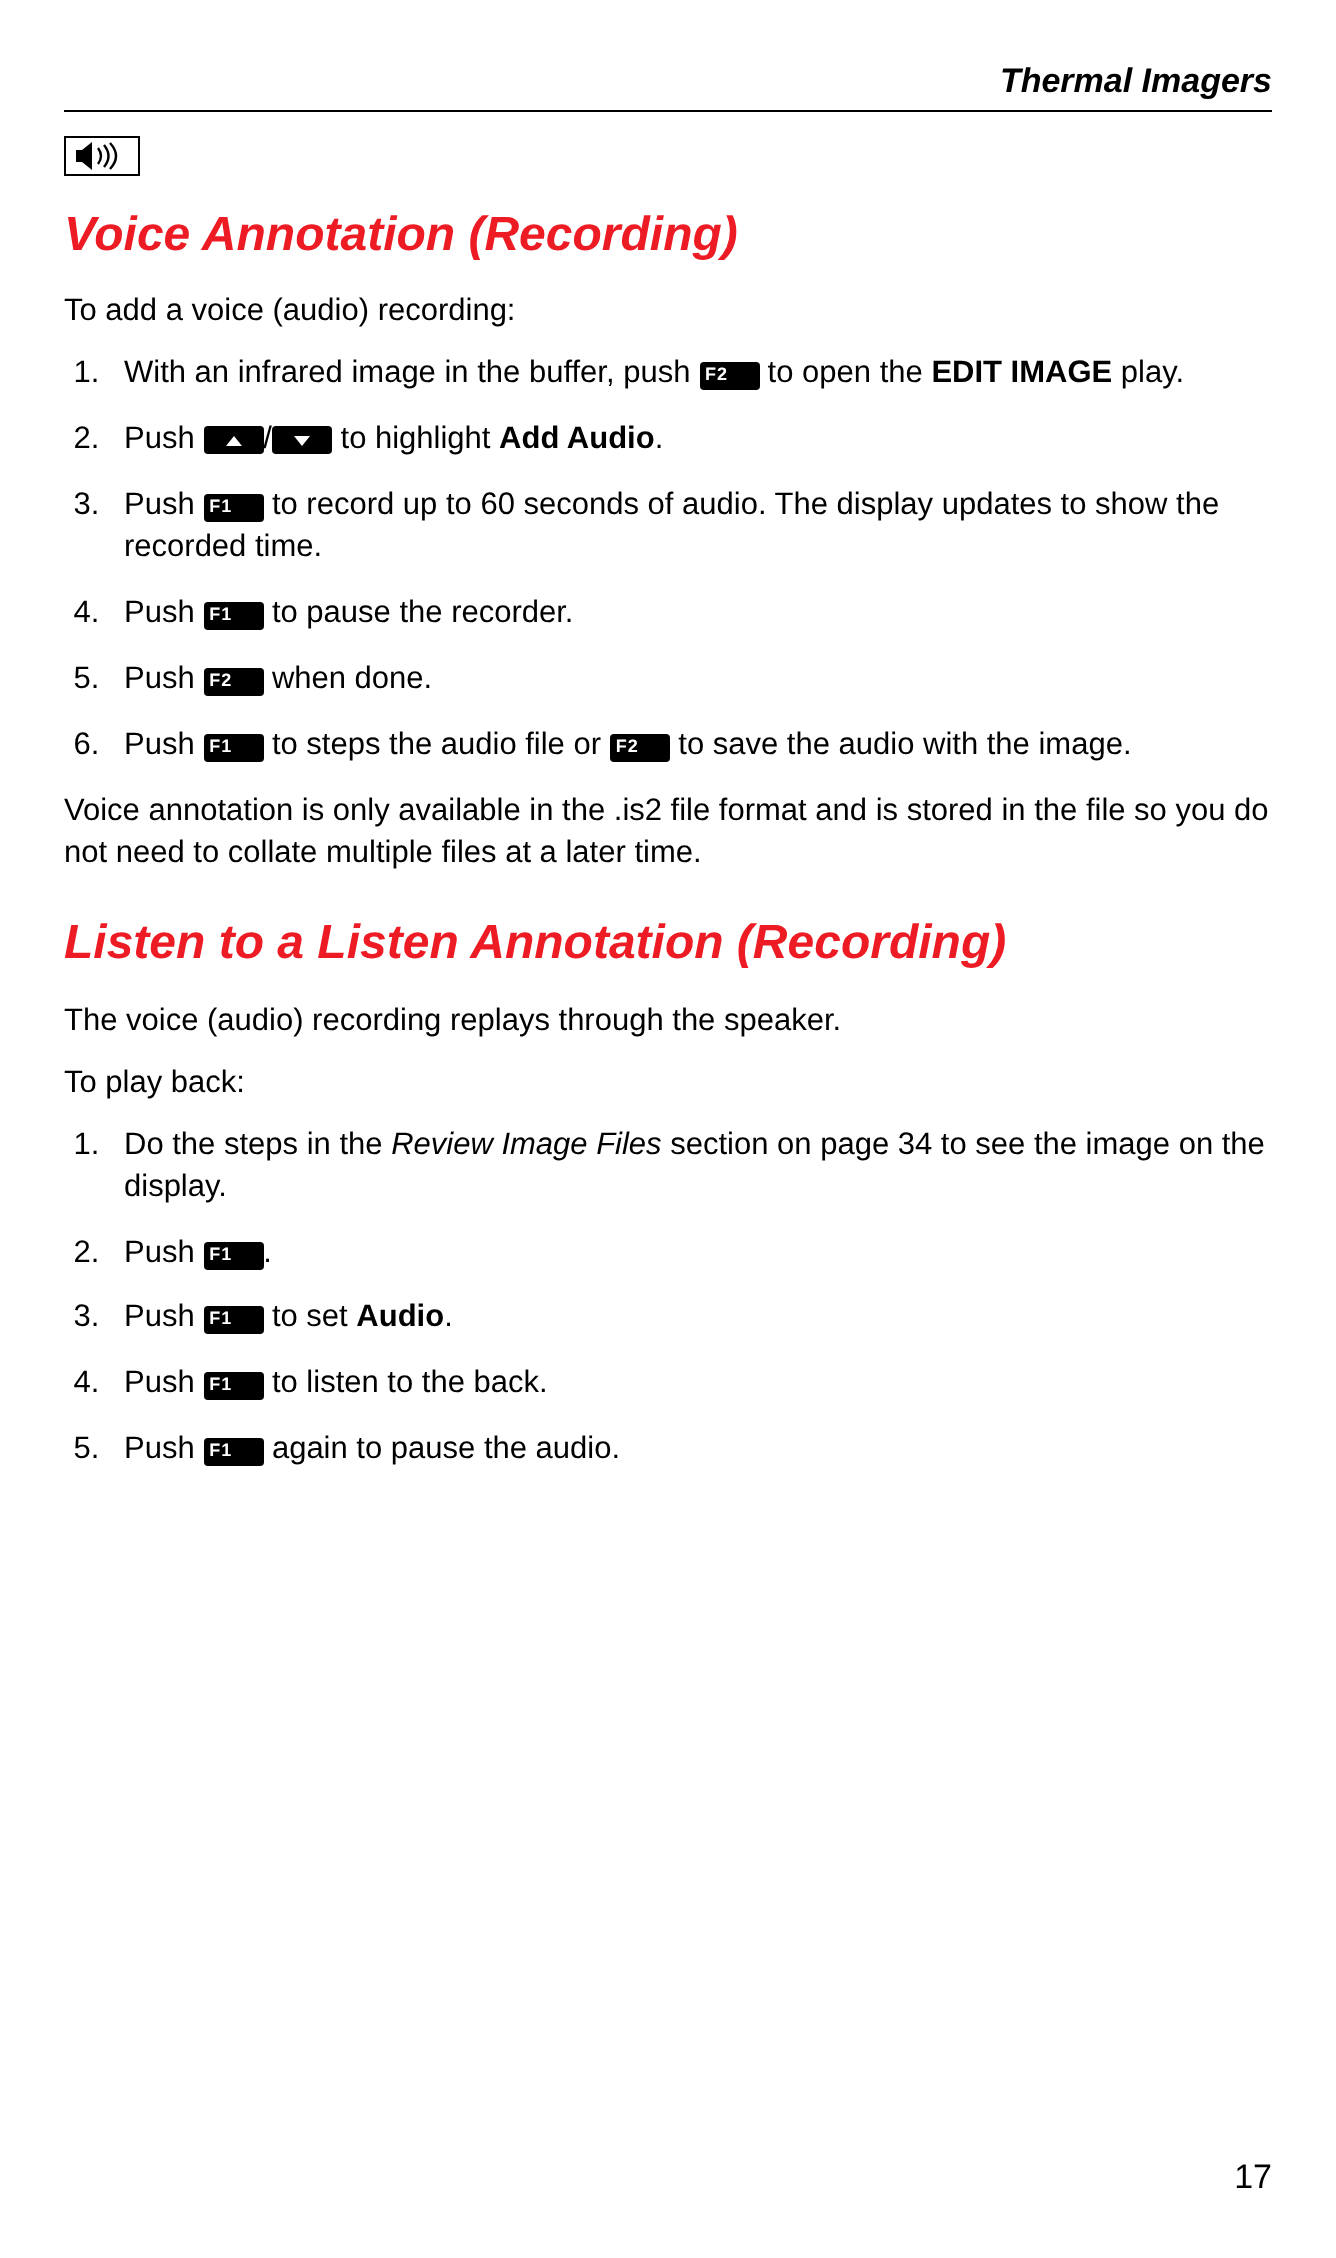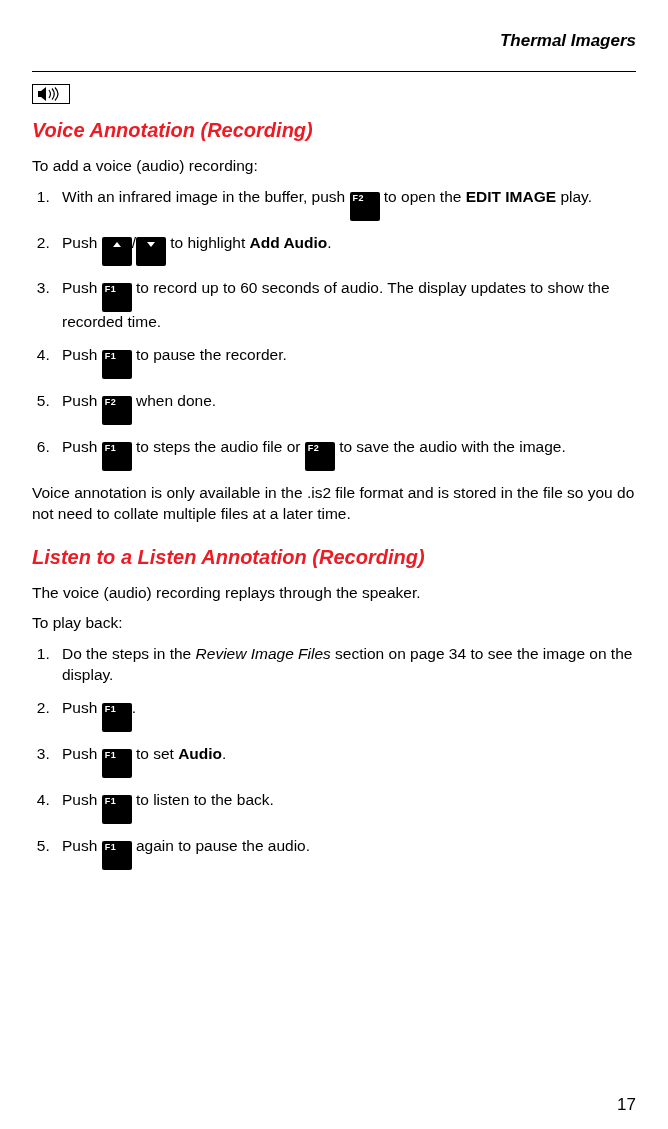--- a/index.html
+++ b/index.html
@@ -9,21 +9,21 @@
       color: #000;
       width: 668px;
       height: 1129px;
       padding: 30px 32px 0 32px;
       position: relative;
       line-height: 1.35;
     }
     .header {
       text-align: right;
       border-bottom: 1.5px solid #000;
-      padding-bottom: 18px;
+      padding-bottom: 2px;
       margin-bottom: 12px;
     }
     .header-title {
       font-weight: bold;
       font-style: italic;
       font-size: 17px;
     }
     .header-subtitle {
       font-style: italic;
       font-size: 15.5px;
@@ -32,21 +32,21 @@
       display: inline-block;
       border: 1.5px solid #000;
       padding: 2px 5px;
       margin-bottom: 4px;
     }
     .speaker-icon svg { display: block; }
     h2.red {
       color: #ed1c24;
       font-style: italic;
       font-weight: bold;
-      font-size: 20px;
+      font-size: 24px;
       margin: 3px 0 12px 0;
     }
     p { margin-bottom: 10px; }
     ol {
       list-style: decimal;
       padding-left: 22px;
       margin-bottom: 10px;
     }
     ol li {
       margin-bottom: 12px;
@@ -54,21 +54,21 @@
     }
     .key {
       display: inline-block;
       background: #000;
       color: #fff;
       font-size: 9px;
       font-weight: bold;
       font-style: normal;
       padding: 0 3px;
       min-width: 30px;
-      height: 29px;
+      height: 14px;
       line-height: 12px;
       vertical-align: 1px;
       border-radius: 2px;
       letter-spacing: 0.5px;
       text-align: left;
       position: relative;
     }
     .key.arrow {
       min-width: 30px;
       text-align: center;
@@ -82,21 +82,21 @@
       border-left: 4px solid transparent;
       border-right: 4px solid transparent;
       vertical-align: middle;
     }
     .arrow-up { border-bottom: 5px solid #fff; }
     .arrow-down { border-top: 5px solid #fff; }
     b { font-weight: bold; }
     i { font-style: italic; }
     .page-number {
       position: absolute;
-      bottom: 12px;
+      bottom: 28px;
       right: 32px;
       font-size: 17px;
     }
     .section-gap { height: 6px; }
   </style>
 </head>
 <body>
 
 
 

